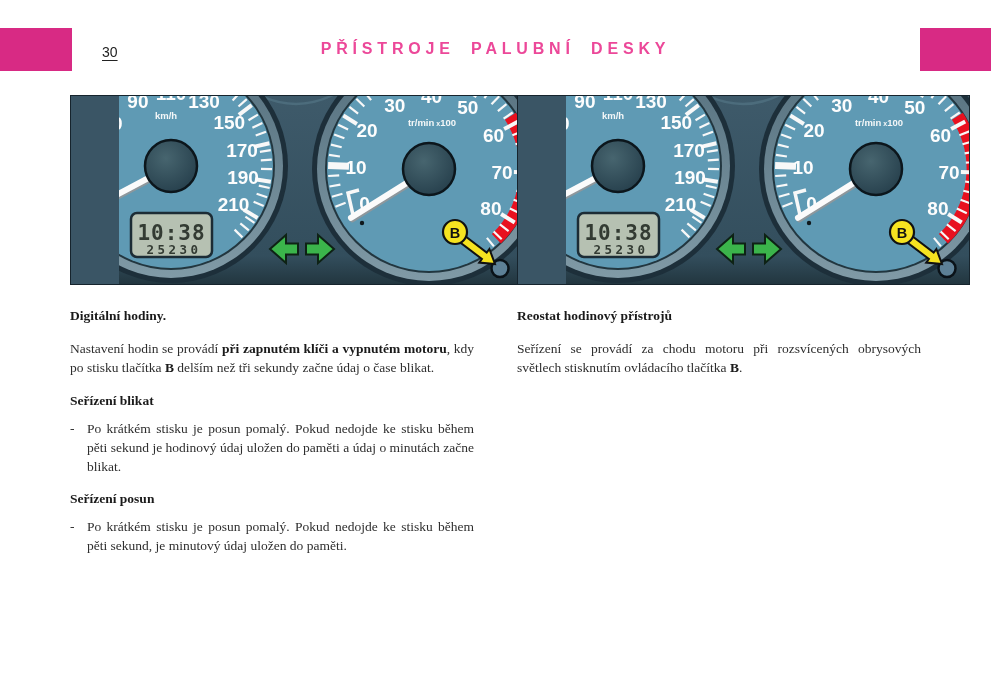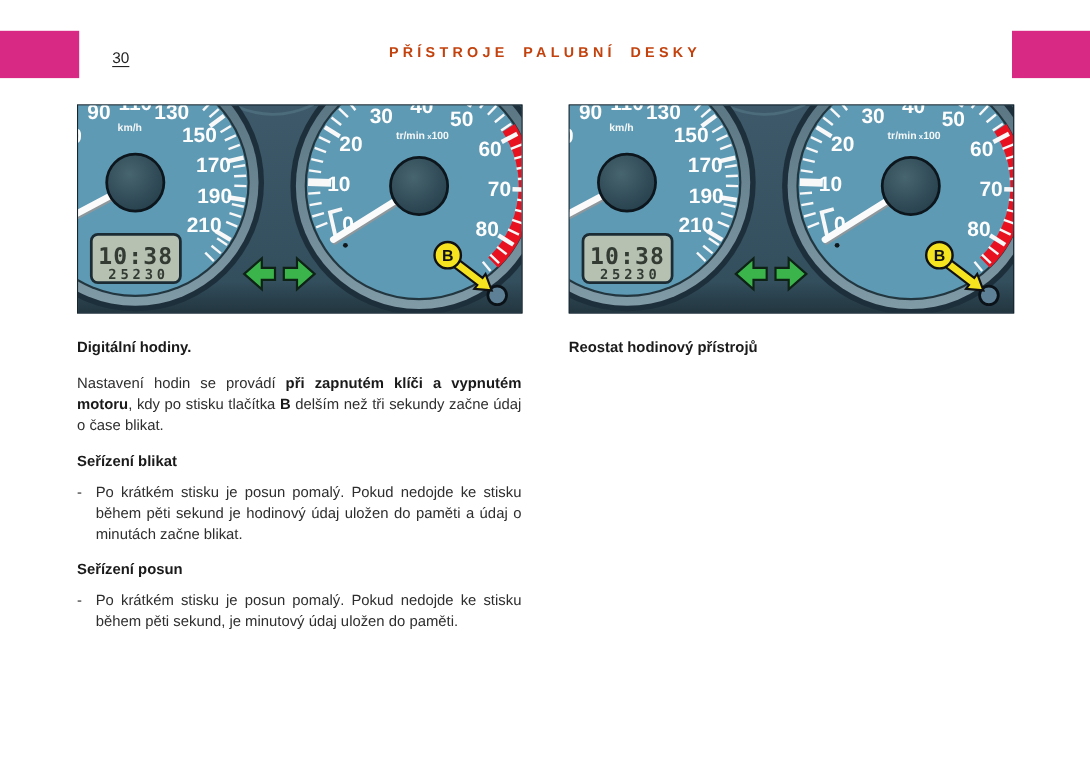--- a/index.html
+++ b/index.html
@@ -4,28 +4,28 @@
 <style>
   html,body{margin:0;padding:0;background:#ffffff;}
   body{width:991px;height:698px;position:relative;overflow:hidden;
        font-family:"Liberation Sans",sans-serif;color:#2e2e2e;}
   .bar{position:absolute;top:28px;height:43px;background:#d82a84;}
   .bar.left{left:0;width:72px;}
   .bar.right{left:920px;width:71px;}
   .pagenum{position:absolute;left:102px;top:44px;font-size:14px;color:#222;
            text-decoration:underline;text-underline-offset:3px;}
   .title{position:absolute;left:0;right:0;top:40px;margin:0;text-align:center;
-         font-size:13px;font-weight:bold;color:#c2410c;
+         font-size:16px;font-weight:bold;color:#ec4899;
          letter-spacing:0.30em;word-spacing:0.45em;}
   .cluster{position:absolute;top:95px;width:403px;height:188px;
-           border:1px solid #16242d;background:#3a5565;}
+           border:1px solid #16242d;background:#3a5565;padding-left:48px;}
   .cluster.c-left{left:70px;}
   .cluster.c-right{left:517px;}
   .cluster svg{display:block;}
-  .col{position:absolute;top:306px;width:404px;font-size:13.5px;line-height:19px;}
+  .col{position:absolute;top:306px;width:404px;font-size:13.5px;line-height:19px;font-family:Liberation Serif, serif;}
   .col-left{left:70px;}
   .col-right{left:517px;}
   .col h3{font-size:13.5px;margin:0 0 9px 0;color:#1a1a1a;}
   .col p{margin:14px 0 14px 0;text-align:justify;}
   .col .item{display:flex;margin:0 0 13px 0;}
   .col .item .dash{flex:0 0 17px;}
   .col .item .it{flex:1;text-align:justify;}
   b{font-weight:bold;color:#1a1a1a;}
 </style>
 </head>
@@ -351,15 +351,16 @@
     </div>
     <h3>Seřízení posun</h3>
     <div class="item">
       <span class="dash">-</span>
       <span class="it">Po krátkém stisku je posun pomalý. Pokud nedojde ke stisku během pěti sekund, je minutový údaj uložen do paměti.</span>
     </div>
   </div>
 
   <div class="col col-right">
     <h3>Reostat hodinový přístrojů</h3>
+    <p><span>Seřízení se provádí za chodu motoru při rozsvícených obrysových světlech stisknutím ovládacího tlačítka </span><b>B</b><span>.</span></p>
   </div>
 
 </div>
 
 </body></html>

